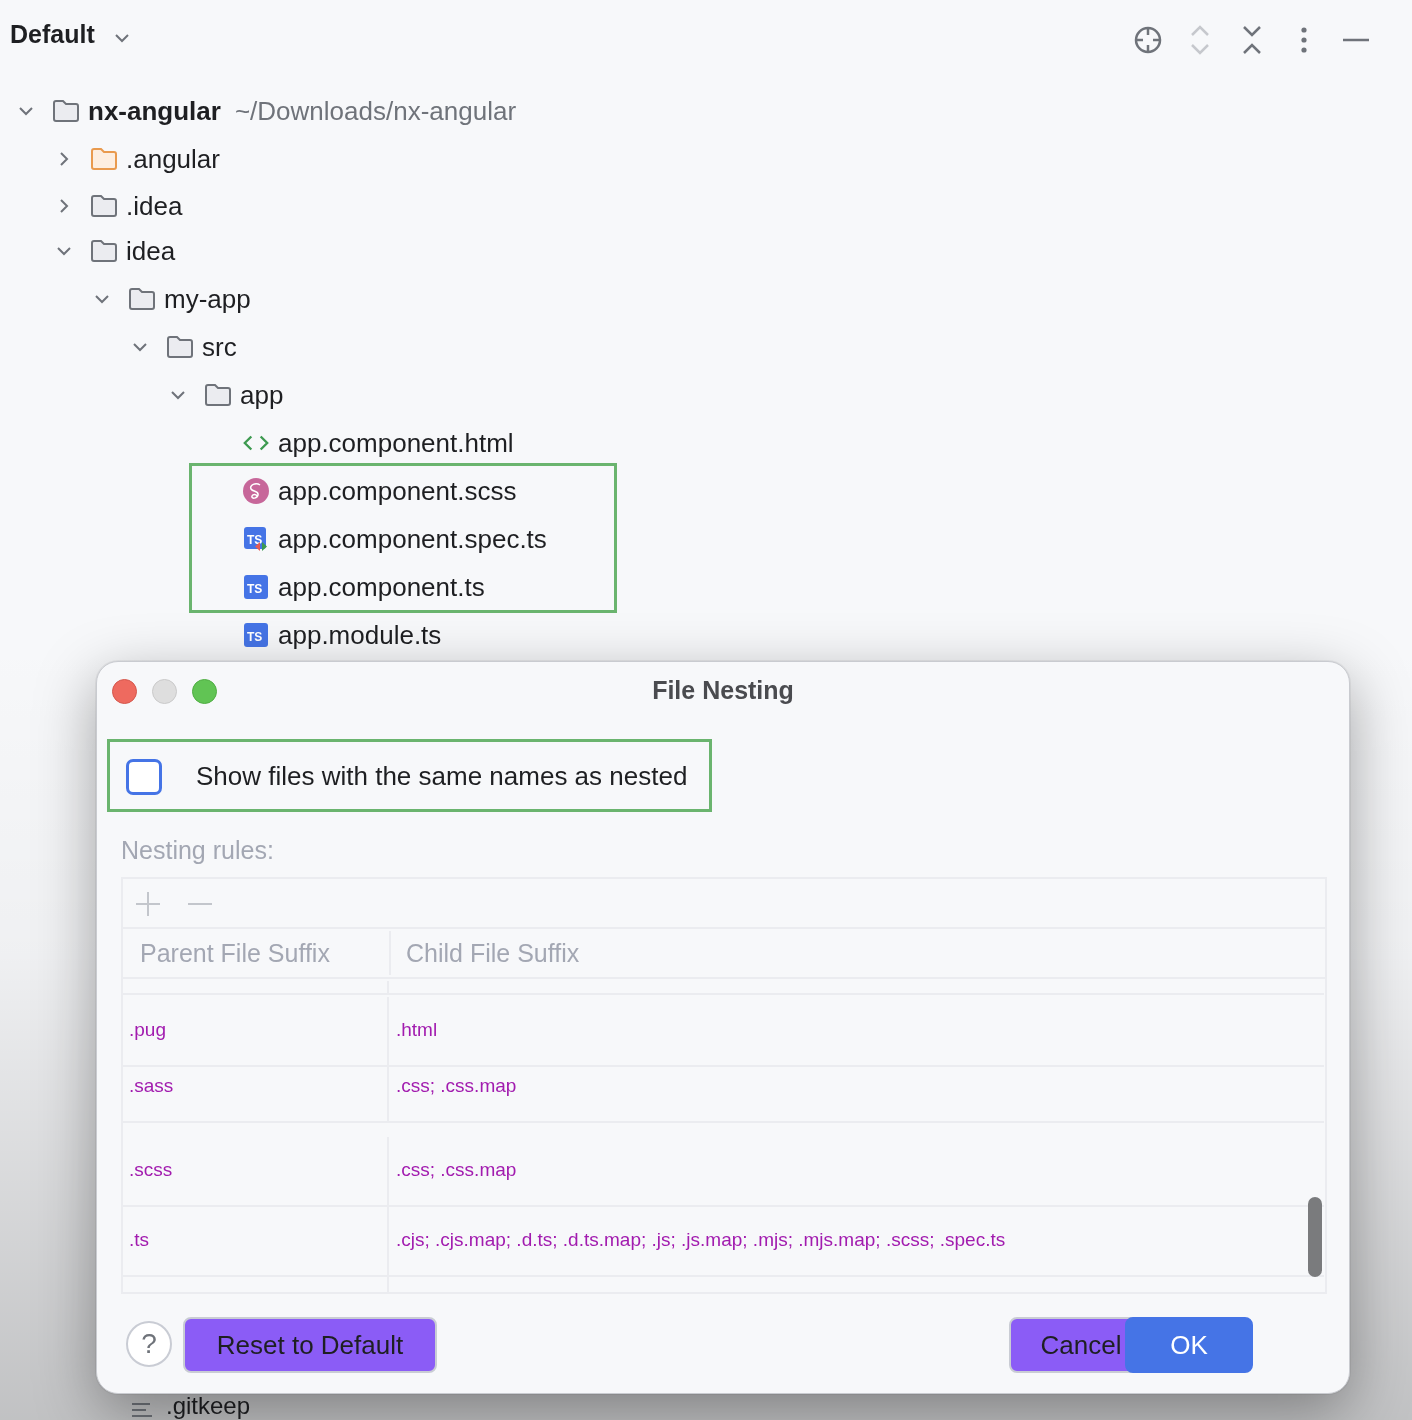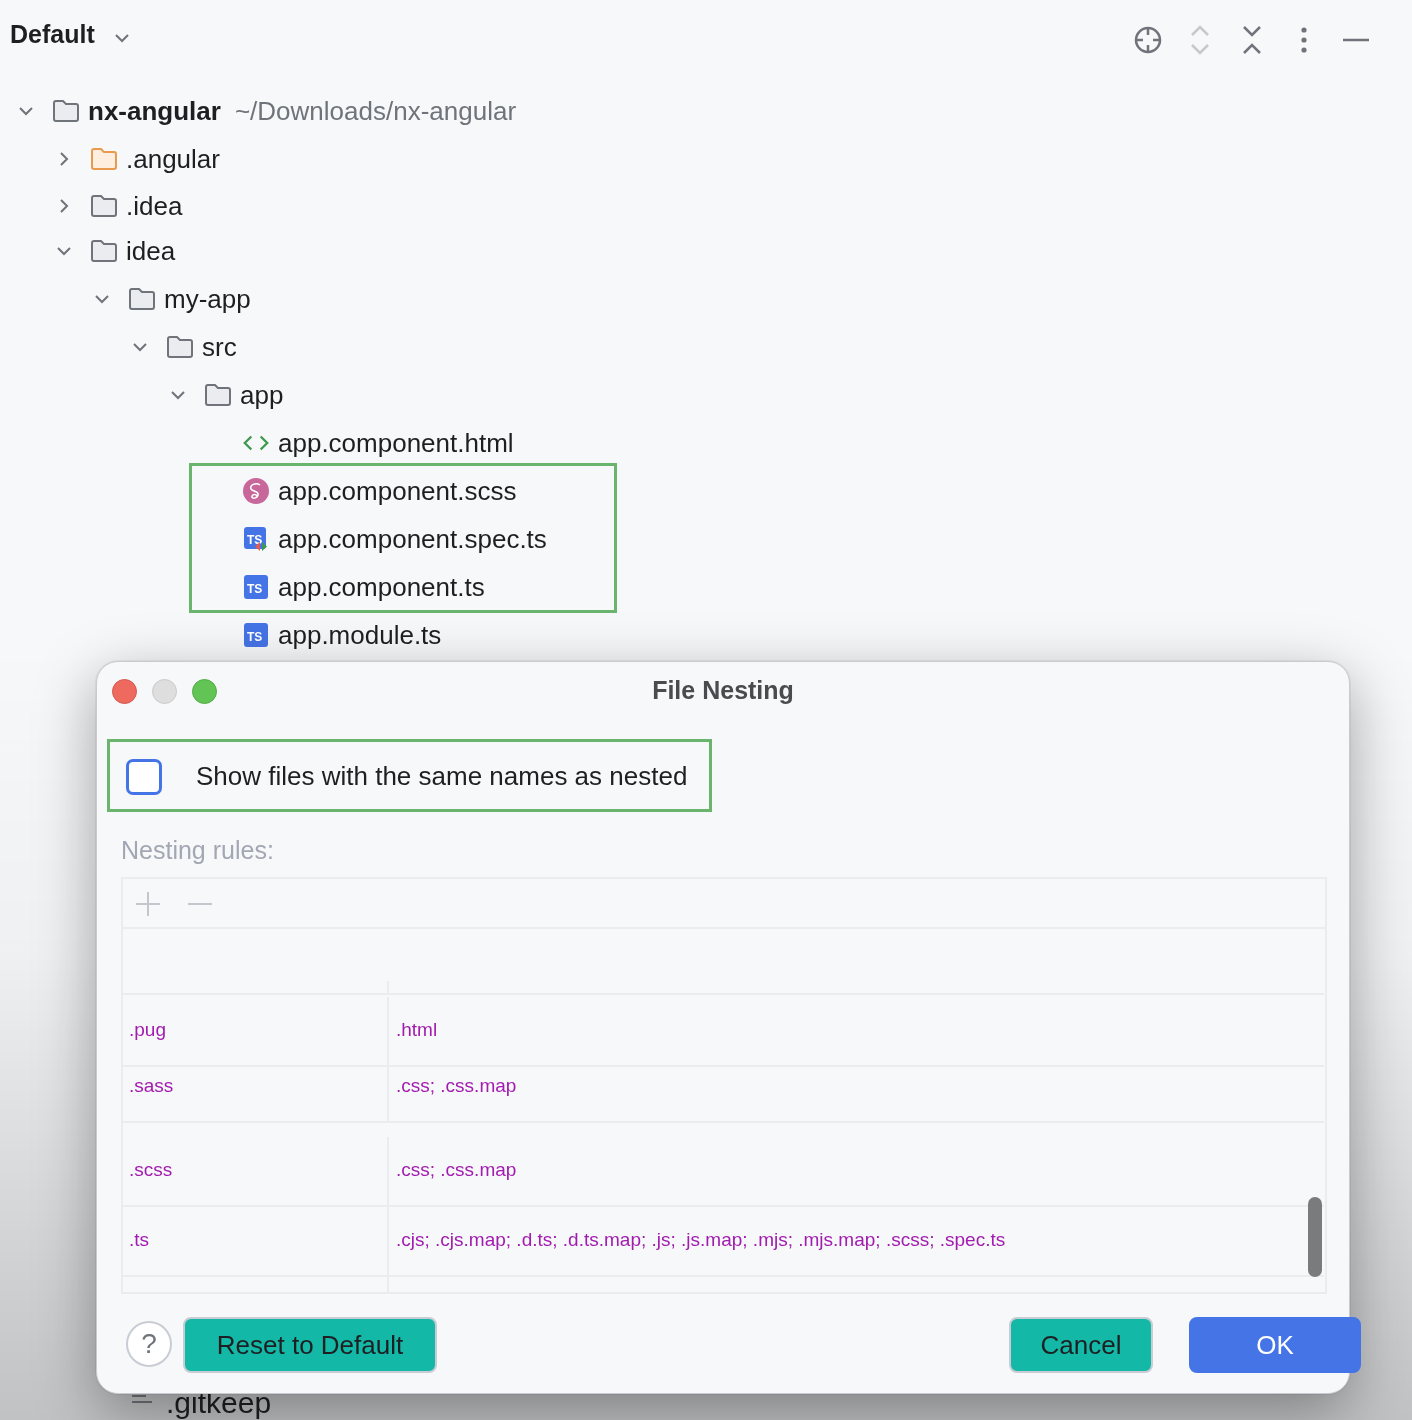--- a/index.html
+++ b/index.html
@@ -31,21 +31,21 @@
     position: absolute; height: 46px; display: flex; align-items: center; font-size: 26px; white-space: nowrap;
   }
   .tree-row .chev { width: 24px; height: 24px; margin-right: 14px; display:flex; align-items:center; justify-content:center; }
   .tree-row .ficon { width: 28px; height: 28px; margin-right: 8px; display:flex; align-items:center; justify-content:center; }
   .tree-row .bold { font-weight: bold; }
   .tree-row .path { color: #6f737a; margin-left: 14px; }
   .highlight-box {
     position: absolute; left: 189px; top: 463px; width: 428px; height: 150px;
     border: 3px solid #6ab46e;
   }
-  .gitkeep-row { position: absolute; left: 130px; top: 1386px; height: 34px; display:flex; align-items:flex-start; font-size: 30px; }
+  .gitkeep-row { position: absolute; left: 130px; top: 1386px; height: 34px; display:flex; align-items:flex-end; font-size: 24px; }
   
   .dialog {
     position: absolute; left: 96px; top: 661px; width: 1254px; height: 733px;
     background: #f7f8fa; border-radius: 22px;
     border: 1px solid #c9cbd0;
     box-shadow: 0 18px 60px rgba(0,0,0,0.35), 0 0 0 1px rgba(0,0,0,0.05);
   }
   .traffic { position: absolute; top: 17px; width: 25px; height: 25px; border-radius: 50%; }
   .traffic.close { left: 15px; background: #ee6a5f; border: 1px solid #d5574c; }
   .traffic.min { left: 55px; background: #dedede; border: 1px solid #cacaca; }
@@ -74,21 +74,21 @@
   .tbl-row .c2 { position: absolute; left: 273px; top: 22px; white-space: nowrap; }
   .tbl-row .vsep { position: absolute; left: 264px; top: 0; width: 2px; height: 100%; background: #ebecf0; }
   .scrollbar { position: absolute; left: 1185px; top: 318px; width: 14px; height: 80px; border-radius: 7px; background: #7a7b7d; }
   .help-btn {
     position: absolute; left: 29px; top: 659px; width: 46px; height: 46px; border-radius: 50%; border: 2px solid #c9ccd4; background: #fff;
     font-size: 28px; color: #6f737a; display:flex; align-items:center; justify-content:center;
   }
   .btn {
     position: absolute; top: 655px; height: 56px; border-radius: 8px; font-size: 26px; display:flex; align-items:center; justify-content:center;
   }
-  .btn.secondary { background: #14b8a6; border: 2px solid #c9ccd4; color: #1e1f22; }
+  .btn.secondary { background: #8b5cf6; border: 2px solid #c9ccd4; color: #1e1f22; }
   .btn.primary { background: #4574e6; color: #fff; border: 2px solid #4574e6; }
 </style>
 </head>
 <body>
 
 <div class="header">
   <div class="header-title">Default</div>
   <div class="header-chevron">
     <svg width="20" height="20" viewBox="0 0 20 20">
         <path d="M4 7 L10 13 L16 7" fill="none" stroke="#6f737a" stroke-width="2"></path>
@@ -308,20 +308,25 @@
         <svg width="28" height="28" viewBox="0 0 28 28">
             <path d="M14 2 V26 M2 14 H26" stroke="#c3c6cc" stroke-width="2"></path>
           </svg>
       </div>
       <div class="tbl-btn" style="left:61px">
         <svg width="28" height="28" viewBox="0 0 28 28">
             <path d="M2 14 H26" stroke="#c3c6cc" stroke-width="2"></path>
           </svg>
       </div>
     </div>
+    <div class="tbl-header">
+      <span class="col1">Parent File Suffix</span>
+      <span class="sep"></span>
+      <span class="col2">Child File Suffix</span>
+    </div>
     <div class="tbl-body">
       <div class="tbl-row" style="top:-56px">
         <span class="vsep"></span>
       </div>
       <div class="tbl-row" style="top:16px">
         <span class="c1">.pug</span>
         <span class="vsep"></span>
         <span class="c2">.html</span>
       </div>
       <div class="tbl-row" style="top:72px">
@@ -342,14 +347,14 @@
       <div class="tbl-row" style="top:296px; border-bottom:none">
         <span class="vsep"></span>
       </div>
     </div>
     <div class="scrollbar"></div>
   </div>
 
   <div class="help-btn">?</div>
   <div class="btn secondary" style="left:86px; width:254px">Reset to Default</div>
   <div class="btn secondary" style="left:912px; width:144px">Cancel</div>
-  <div class="btn primary" style="left:1092px; width:172px">OK</div>
+  <div class="btn primary" style="left:1028px; width:128px">OK</div>
 </div>
 
 </body></html>

